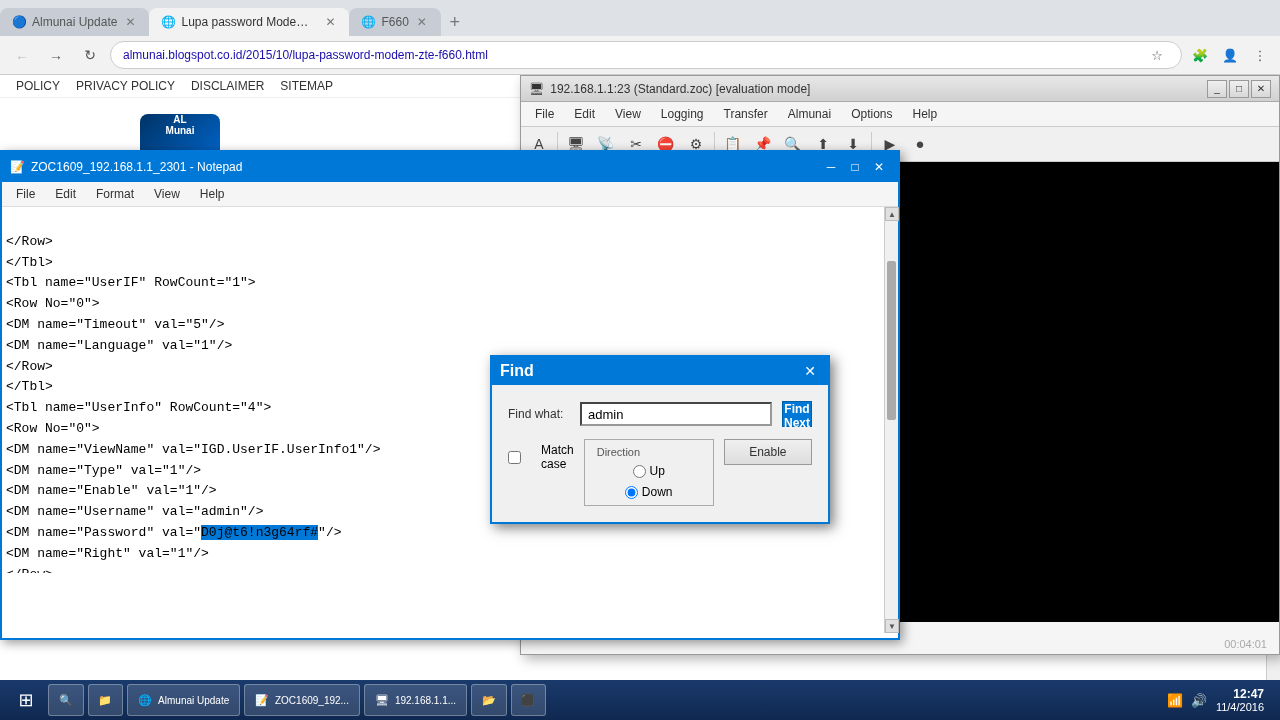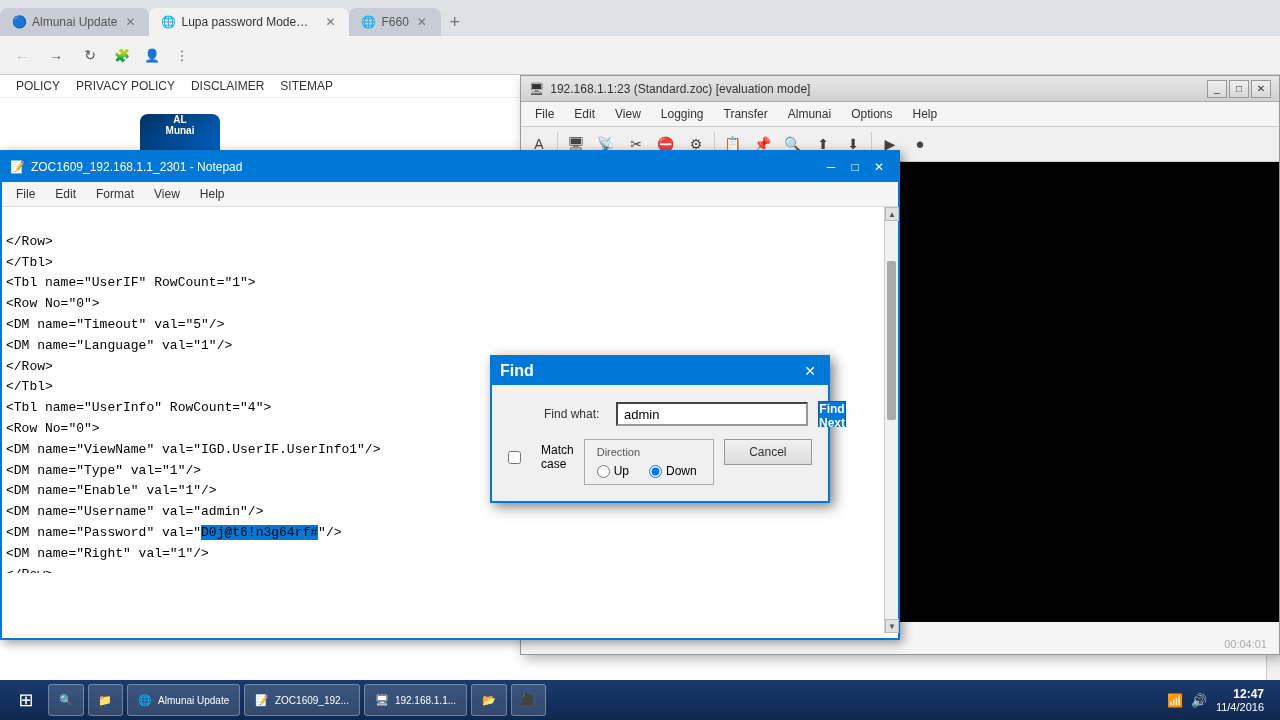--- a/index.html
+++ b/index.html
@@ -67,27 +67,27 @@
     .notepad-menu-item { padding: 3px 10px; font-size: 12px; color: #333; cursor: pointer; }
     .notepad-content { padding: 4px; height: calc(100% - 60px); overflow-y: auto; background: #fff; font-family: 'Courier New', monospace; font-size: 13px; color: #000; line-height: 1.6; white-space: pre; }
     .notepad-content .highlight-text { background: #0078d7; color: #000000; }
 
     
     .find-dialog { position: absolute; top: 280px; left: 490px; width: 340px; background: #f0f0f0; border: 2px solid #0078d7; box-shadow: 4px 4px 12px rgba(0,0,0,0.5); z-index: 100; }
     .find-titlebar { background: #0078d7; padding: 4px 8px; display: flex; align-items: center; justify-content: space-between; height: 28px; }
     .find-title { color: #fff; font-size: 16px; font-weight: bold; }
     .find-close { color: #fff; font-size: 14px; cursor: pointer; width: 20px; height: 20px; display: flex; align-items: center; justify-content: center; border-radius: 3px; }
     .find-body { padding: 16px; }
-    .find-row { display: flex; align-items: center; gap: 10px; margin-bottom: 12px; margin-left: 36px; }
+    .find-row { display: flex; align-items: center; gap: 10px; margin-bottom: 12px; }
     .find-label { font-size: 12px; color: #333; white-space: nowrap; min-width: 62px; }
     .find-input { flex: 1; height: 24px; border: 2px inset #999; padding: 2px 6px; font-size: 13px; background: #fff; }
     .find-btn { width: 90px; height: 26px; background: linear-gradient(to bottom, #f0f0f0, #ddd); border: 1px solid #999; font-size: 12px; cursor: pointer; color: #333; }
     .find-btn.primary { background: #0078d7; color: #fff; border-color: #005fa3; font-weight: bold; }
     .find-direction-label { font-size: 11px; color: #555; margin-bottom: 6px; }
-    .find-radio-row { display: flex; gap: 20px; align-items: center; }
+    .find-radio-row { display: flex; gap: 7px; align-items: center; flex-direction: column; }
     .find-radio-item { display: flex; align-items: center; gap: 4px; font-size: 12px; cursor: pointer; }
     .find-checkbox-row { display: flex; align-items: center; gap: 20px; font-size: 12px; margin-top: 4px; }
 
     
     .notepad-scroll { position: absolute; right: 0; top: 0; bottom: 0; width: 14px; background: #f0f0f0; border-left: 1px solid #ccc; display: flex; flex-direction: column; }
     .scroll-arrow { width: 14px; height: 14px; background: #e0e0e0; border: 1px solid #bbb; display: flex; align-items: center; justify-content: center; font-size: 8px; cursor: pointer; color: #555; }
     .scroll-track { flex: 1; position: relative; }
     .scroll-thumb { position: absolute; top: 10%; left: 2px; right: 2px; height: 40%; background: #aaa; border-radius: 2px; }
 
     
@@ -123,20 +123,26 @@
       <span class="tab-title">F660</span>
       <span class="tab-close">✕</span>
     </div>
     <div class="tab-add">+</div>
   </div>
 
   <div class="address-bar">
     <div class="nav-btn disabled">←</div>
     <div class="nav-btn">→</div>
     <div class="nav-btn">↻</div>
+    <div class="url-bar">
+      <span class="url-text">almunai.blogspot.co.id/2015/10/lupa-password-modem-zte-f660.html</span>
+      <div class="url-icons">
+        <div class="icon-btn">☆</div>
+      </div>
+    </div>
     <div class="icon-btn">🧩</div>
     <div class="icon-btn">👤</div>
     <div class="icon-btn">⋮</div>
   </div>
 </div>
 
 <div class="webpage">
 
   <div class="blog-nav-top">
     <span>POLICY</span>
@@ -316,21 +322,21 @@
             <div class="find-radio-item">
               <input type="radio" name="direction" style="">
               <span>Up</span>
             </div>
             <div class="find-radio-item">
               <input type="radio" name="direction" checked="" style="">
               <span>Down</span>
             </div>
           </div>
         </div>
-        <button class="find-btn">Cancel</button>
+        <button class="find-btn">Enable</button>
       </div>
     </div>
   </div>
 </div>
 
 <div class="taskbar">
   <div class="taskbar-start">⊞</div>
   <div class="taskbar-btn">
     <span>🔍</span>
   </div>

